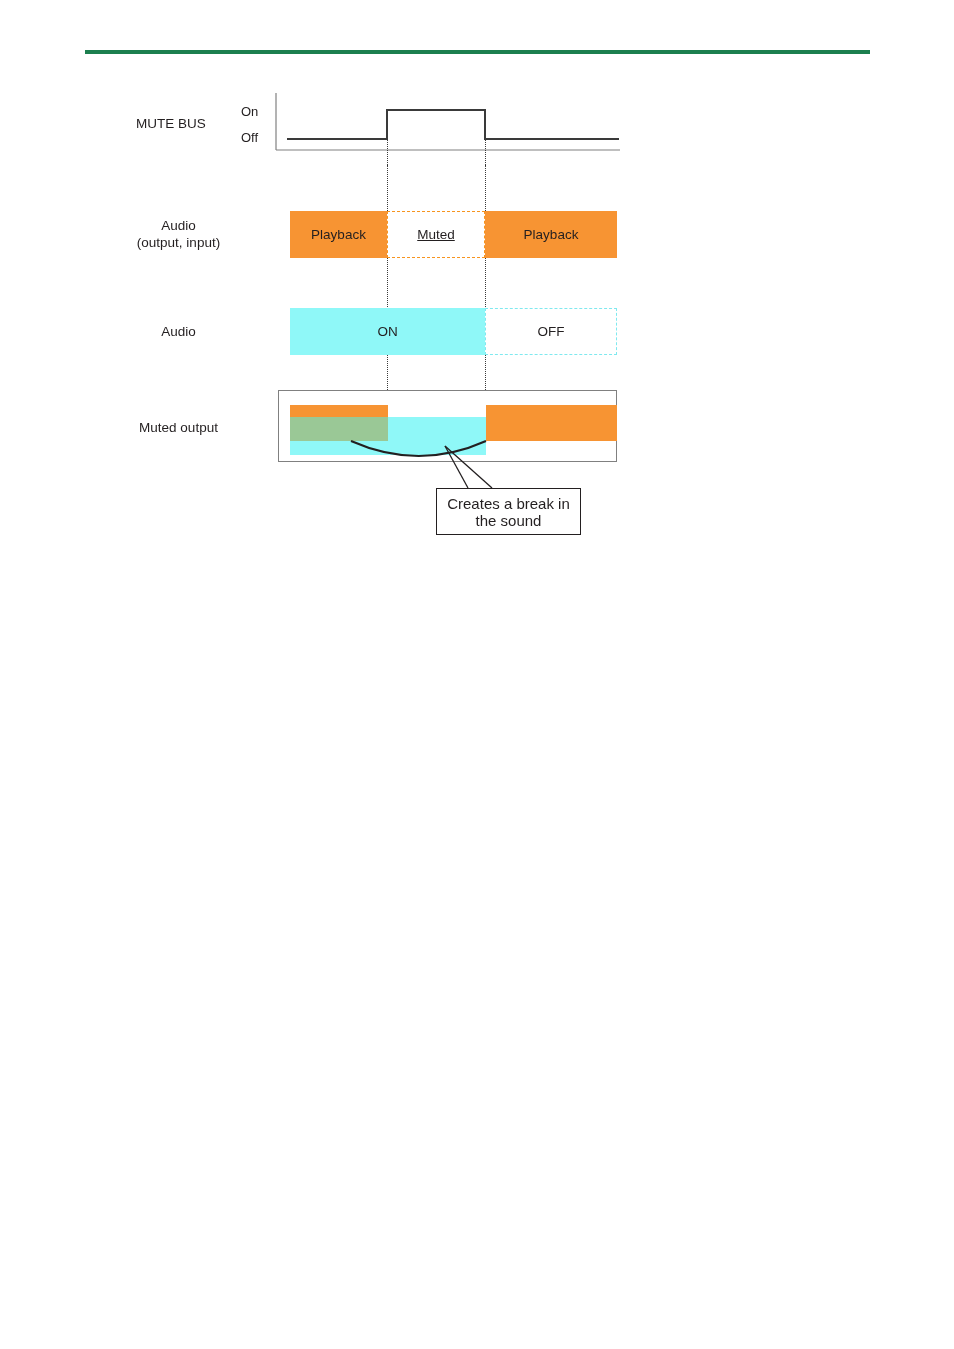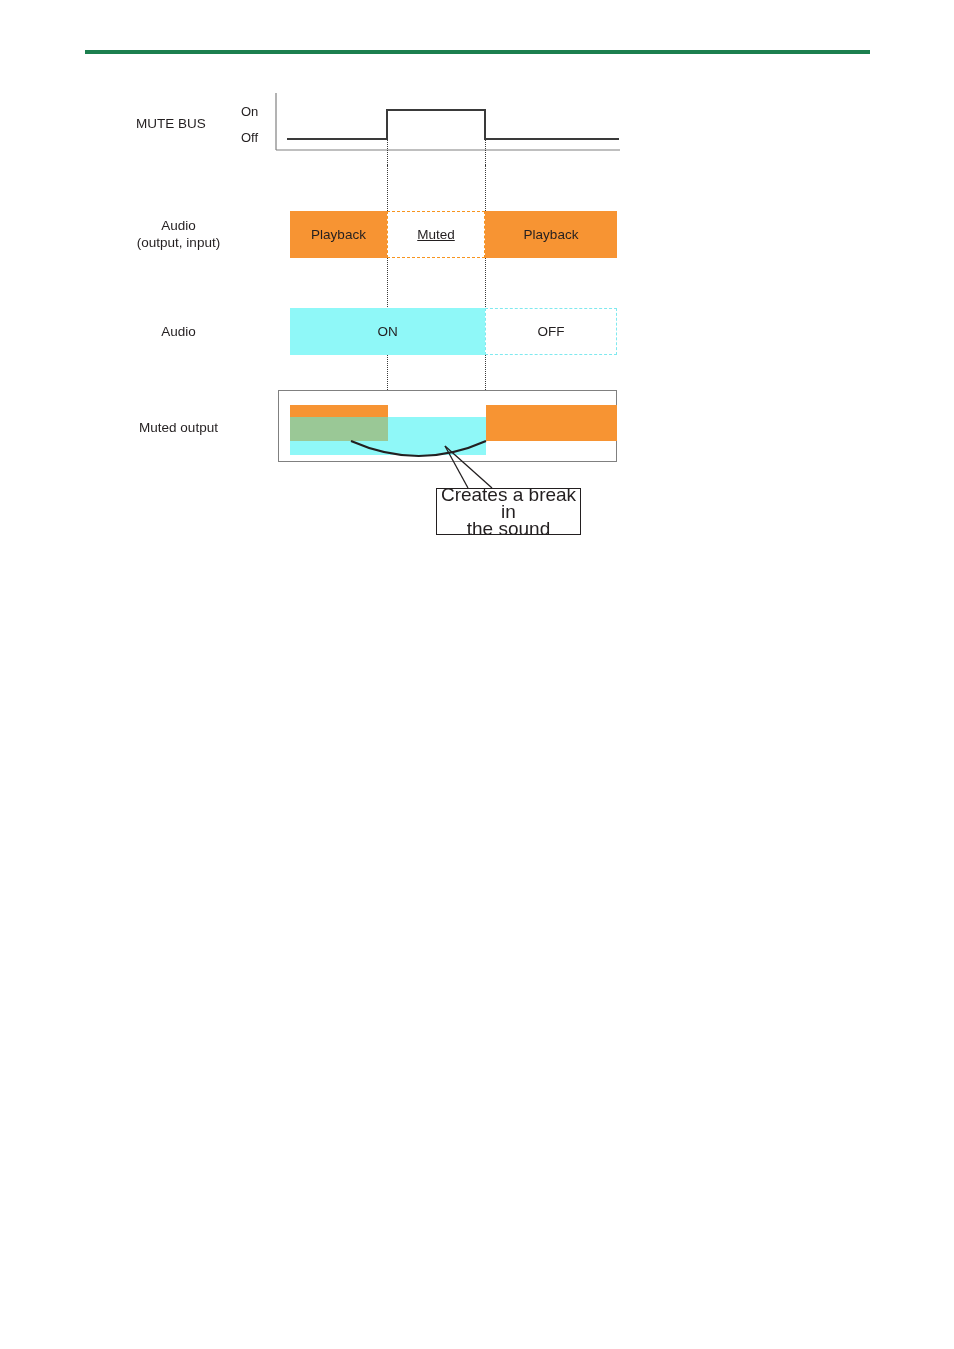--- a/index.html
+++ b/index.html
@@ -113,21 +113,21 @@
     top: 483px;
     width: 145px;
     height: 47px;
     border: 1.2px solid #231f20;
     background: #ffffff;
     box-sizing: border-box;
     display: flex;
     align-items: center;
     justify-content: center;
     text-align: center;
-    font-size: 19px;
+    font-size: 15px;
     line-height: 17px;
     color: #231f20;
     white-space: pre-line;
   }
 
   #callout-leaders {
     position: absolute;
     left: 400px;
     top: 420px;
     width: 220px;

